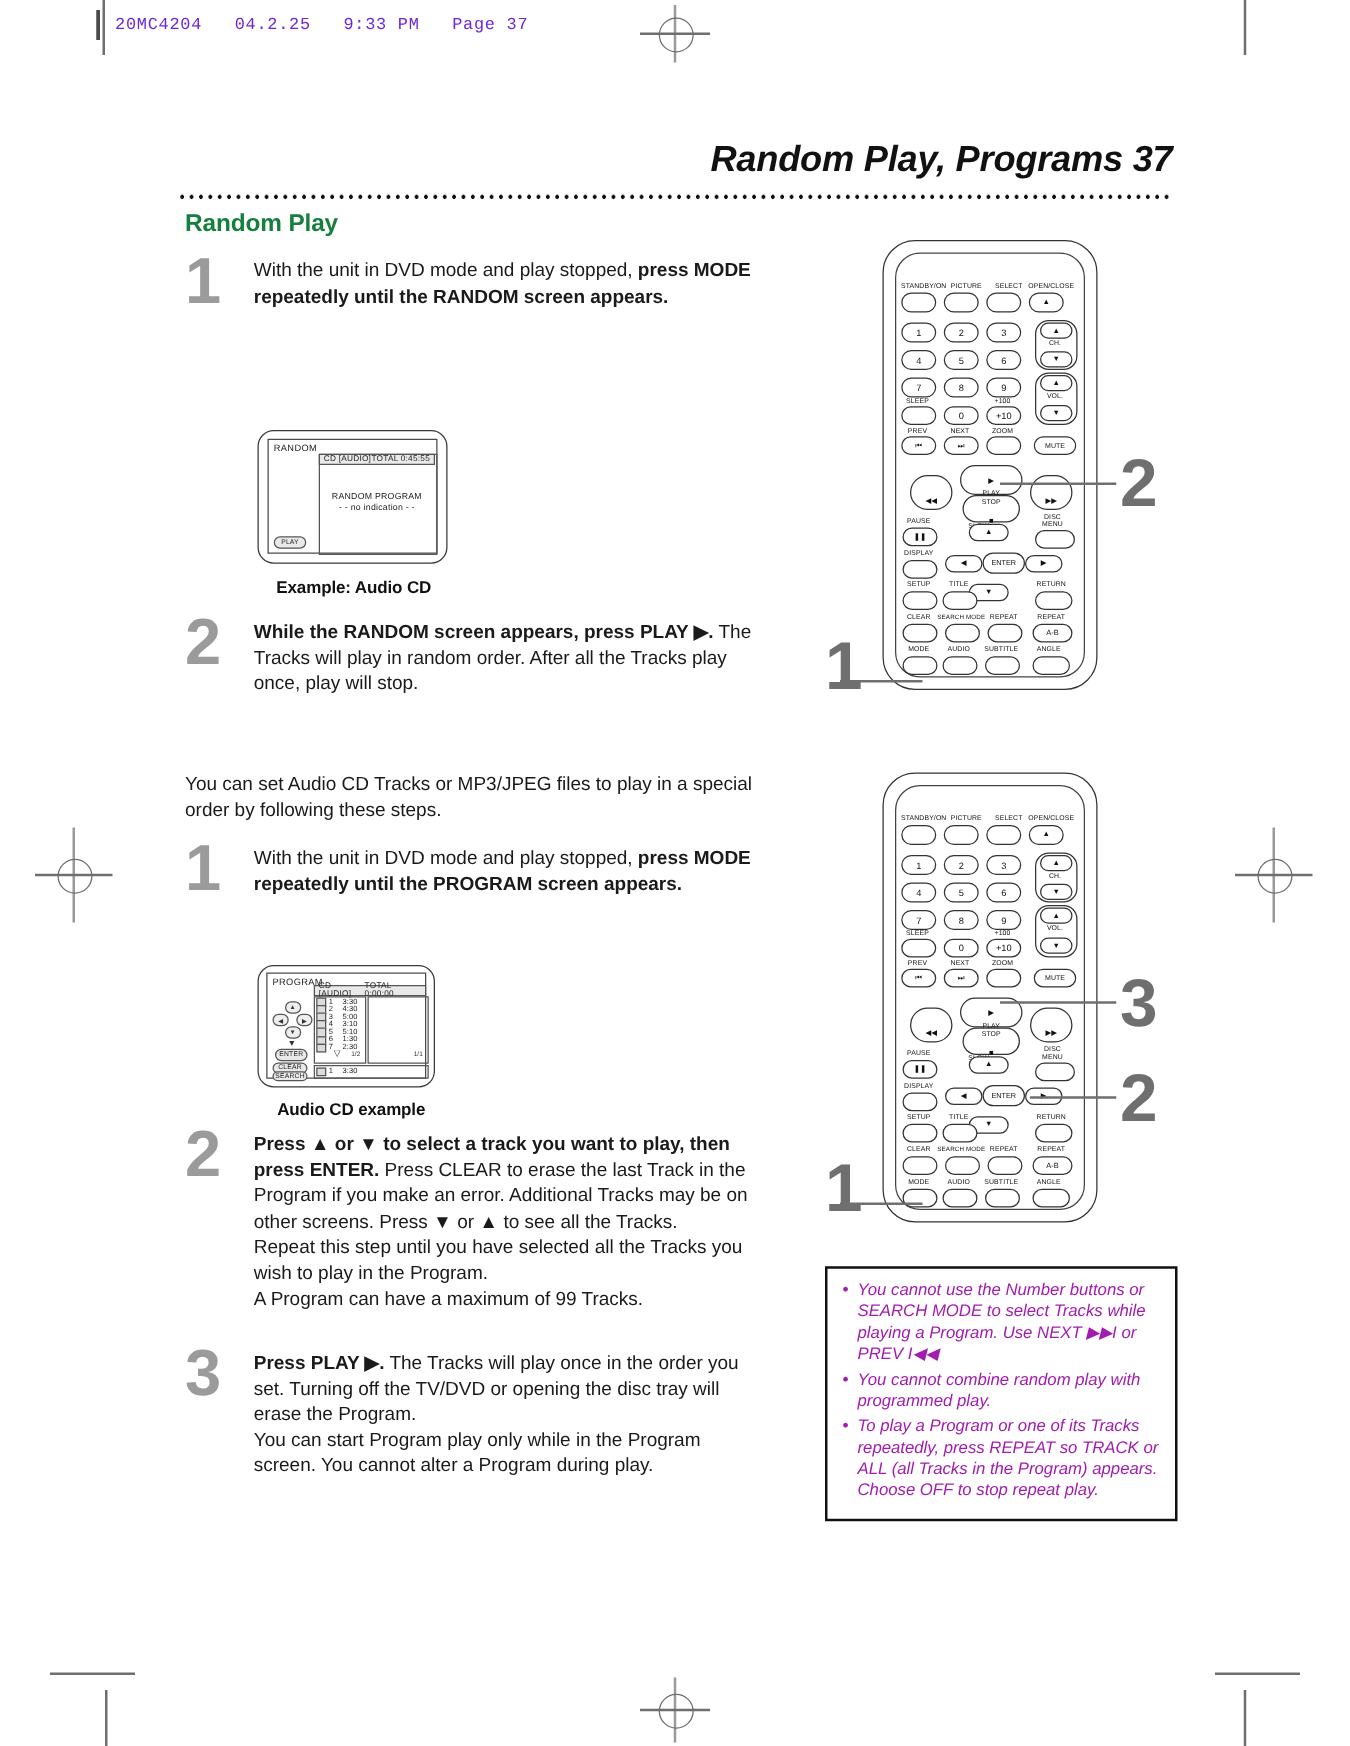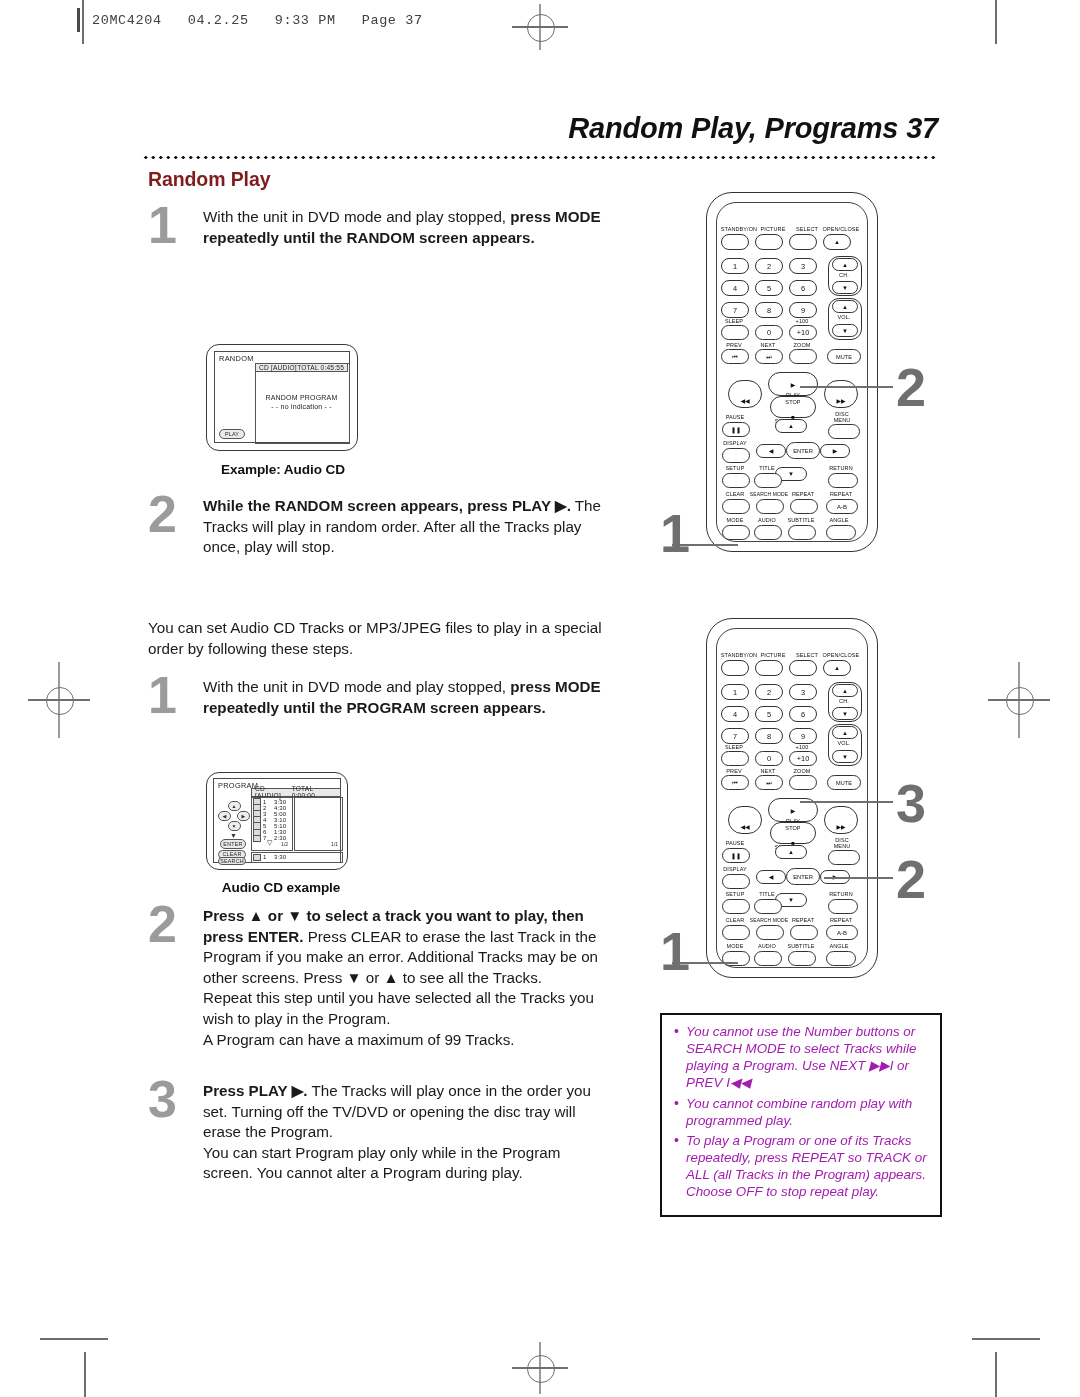--- a/index.html
+++ b/index.html
@@ -10,32 +10,32 @@
   
   .mark{position:absolute;background:#6e6e6e;}
   .reg{position:absolute;}
   .reg .c{position:absolute;left:50%;top:50%;width:26px;height:26px;margin:-13px 0 0 -13px;border:1.4px solid #6e6e6e;border-radius:50%;}
   .reg .v{position:absolute;left:50%;top:0;width:2px;height:100%;margin-left:-1px;background:#9a9a9a;}
   .reg .h{position:absolute;top:50%;left:0;height:1.6px;width:100%;margin-top:-0.8px;background:#6e6e6e;}
 
   
   .slug{position:absolute;left:77px;top:8px;display:flex;align-items:center;}
   .slug .bar{width:3px;height:24px;background:#4a4a4a;margin-right:12px;}
-  .slug .txt{font-family:"Liberation Mono",monospace;font-size:13.5px;letter-spacing:.6px;color:#404040;white-space:pre;}
+  .slug .txt{font-family:"Liberation Mono",monospace;font-size:13.5px;letter-spacing:.6px;color:#6d28d9;white-space:pre;}
 
   
   .page-title{position:absolute;right:142px;top:112px;font-family:"Liberation Sans",sans-serif;
     font-style:italic;font-weight:bold;font-size:29px;letter-spacing:-0.2px;color:#111;white-space:nowrap;}
   .dotrule{position:absolute;left:142px;top:155px;width:796px;height:5px;
     background-image:radial-gradient(circle, #111 1.6px, rgba(0,0,0,0) 1.7px);
     background-size:7.5px 5px;background-repeat:repeat-x;}
 
   
   .col{position:absolute;left:148px;width:460px;}
-  h2.sec{font-size:19.5px;font-weight:bold;margin:0 0 2px 0;letter-spacing:-0.1px;color:#7f1d1d;}
+  h2.sec{font-size:19.5px;font-weight:bold;margin:0 0 2px 0;letter-spacing:-0.1px;color:#15803d;}
   p.body{font-size:15.2px;line-height:20.5px;margin:0;color:#1a1a1a;}
 
   .step{position:relative;padding-left:55px;margin-top:14px;}
   .step .num{position:absolute;left:0;top:-8px;font-size:52px;font-weight:bold;color:#9b9b9b;
     line-height:52px;font-family:"Liberation Sans",sans-serif;}
   .step .txt{font-size:15.2px;line-height:20.6px;}
   .step .txt b{font-weight:bold;}
 
   
   .osd-wrap{position:absolute;}

